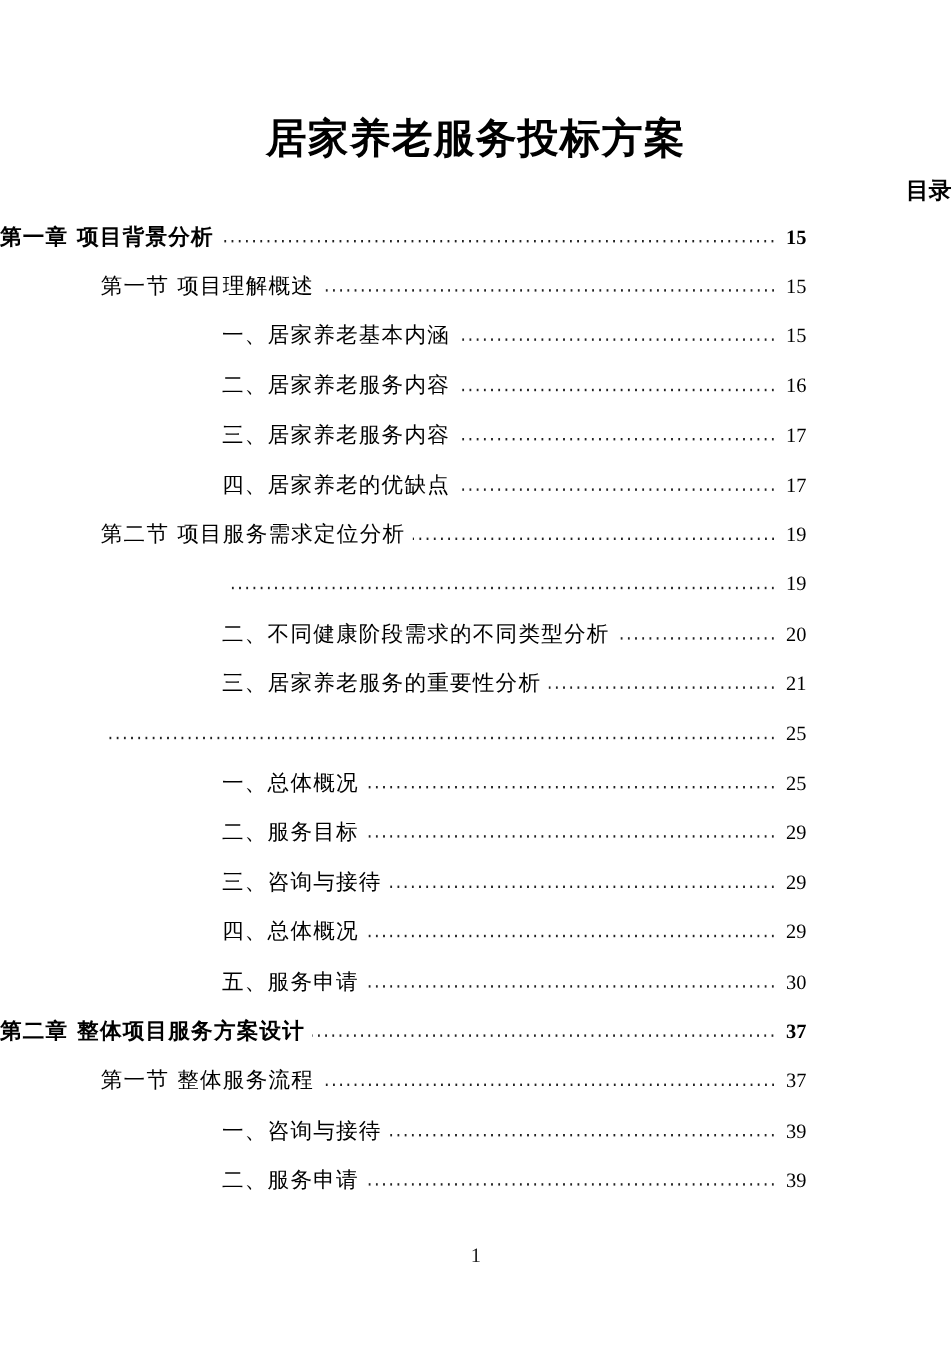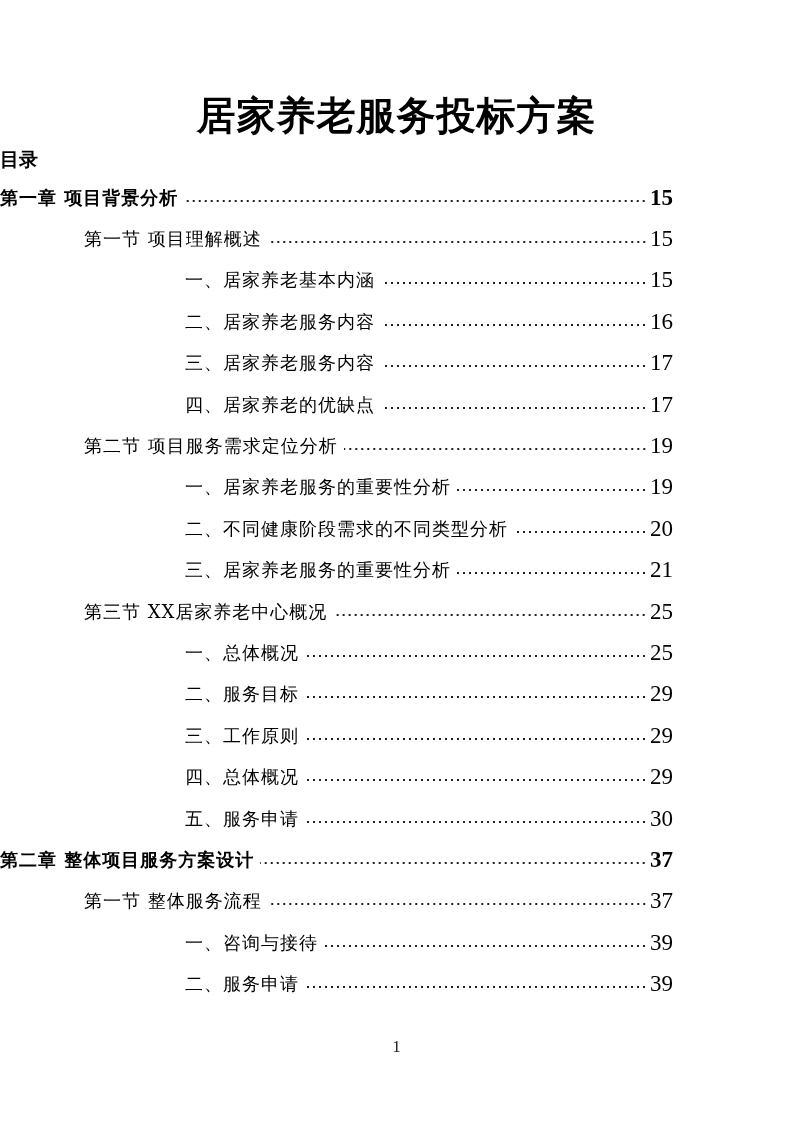--- a/index.html
+++ b/index.html
@@ -16,31 +16,31 @@
       font-family: "DejaVu Serif", "Liberation Serif", serif;
     }
     .doc-title {
       position: absolute;
       top: 96px;
       left: 0;
       width: 793px;
       text-align: center;
       font-family: "DejaVu Sans", "Liberation Sans", sans-serif;
       font-weight: bold;
-      font-size: 39px;
+      font-size: 34px;
       line-height: 40px;
       letter-spacing: 1px;
     }
     .toc-heading {
       position: absolute;
       top: 148px;
       left: 0;
       width: 793px;
-      text-align: left;
-      font-family: Liberation Serif, serif;
+      text-align: right;
+      font-family: Liberation Mono, monospace;
       font-weight: bold;
       font-size: 19px;
       line-height: 24px;
     }
     .toc {
       position: absolute;
       top: 177px;
       left: 0;
       width: 793px;
     }
@@ -73,21 +73,21 @@
       background-image: radial-gradient(circle, #222 0.9px, transparent 1.1px);
       background-size: 6px 2px;
       background-repeat: repeat-x;
       background-position: right center;
     }
     .toc-row .page {
       flex: 0 0 auto;
       width: 22px;
       text-align: right;
       font-family: "Liberation Serif", "DejaVu Serif", serif;
-      font-size: 23px;
+      font-size: 17px;
       margin-right: 121px;
     }
     .toc-row.level-0 .page {
       font-weight: bold;
     }
     .page-number {
       position: absolute;
       top: 1036px;
       left: 0;
       width: 793px;
@@ -134,51 +134,49 @@
     <span class="label">四、居家养老的优缺点</span>
     <span class="leader"></span>
     <span class="page">17</span>
   </div>
   <div class="toc-row level-1">
     <span class="label">第二节  项目服务需求定位分析</span>
     <span class="leader"></span>
     <span class="page">19</span>
   </div>
   <div class="toc-row level-2">
-    <span class="label">一、居家养老服务的重要性分析</span>
     <span class="leader"></span>
     <span class="page">19</span>
   </div>
   <div class="toc-row level-2">
     <span class="label">二、不同健康阶段需求的不同类型分析</span>
     <span class="leader"></span>
     <span class="page">20</span>
   </div>
   <div class="toc-row level-2">
     <span class="label">三、居家养老服务的重要性分析</span>
     <span class="leader"></span>
     <span class="page">21</span>
   </div>
   <div class="toc-row level-1">
-    <span class="label">第三节  XX居家养老中心概况</span>
     <span class="leader"></span>
     <span class="page">25</span>
   </div>
   <div class="toc-row level-2">
     <span class="label">一、总体概况</span>
     <span class="leader"></span>
     <span class="page">25</span>
   </div>
   <div class="toc-row level-2">
     <span class="label">二、服务目标</span>
     <span class="leader"></span>
     <span class="page">29</span>
   </div>
   <div class="toc-row level-2">
-    <span class="label">三、工作原则</span>
+    <span class="label">三、咨询与接待</span>
     <span class="leader"></span>
     <span class="page">29</span>
   </div>
   <div class="toc-row level-2">
     <span class="label">四、总体概况</span>
     <span class="leader"></span>
     <span class="page">29</span>
   </div>
   <div class="toc-row level-2">
     <span class="label">五、服务申请</span>

